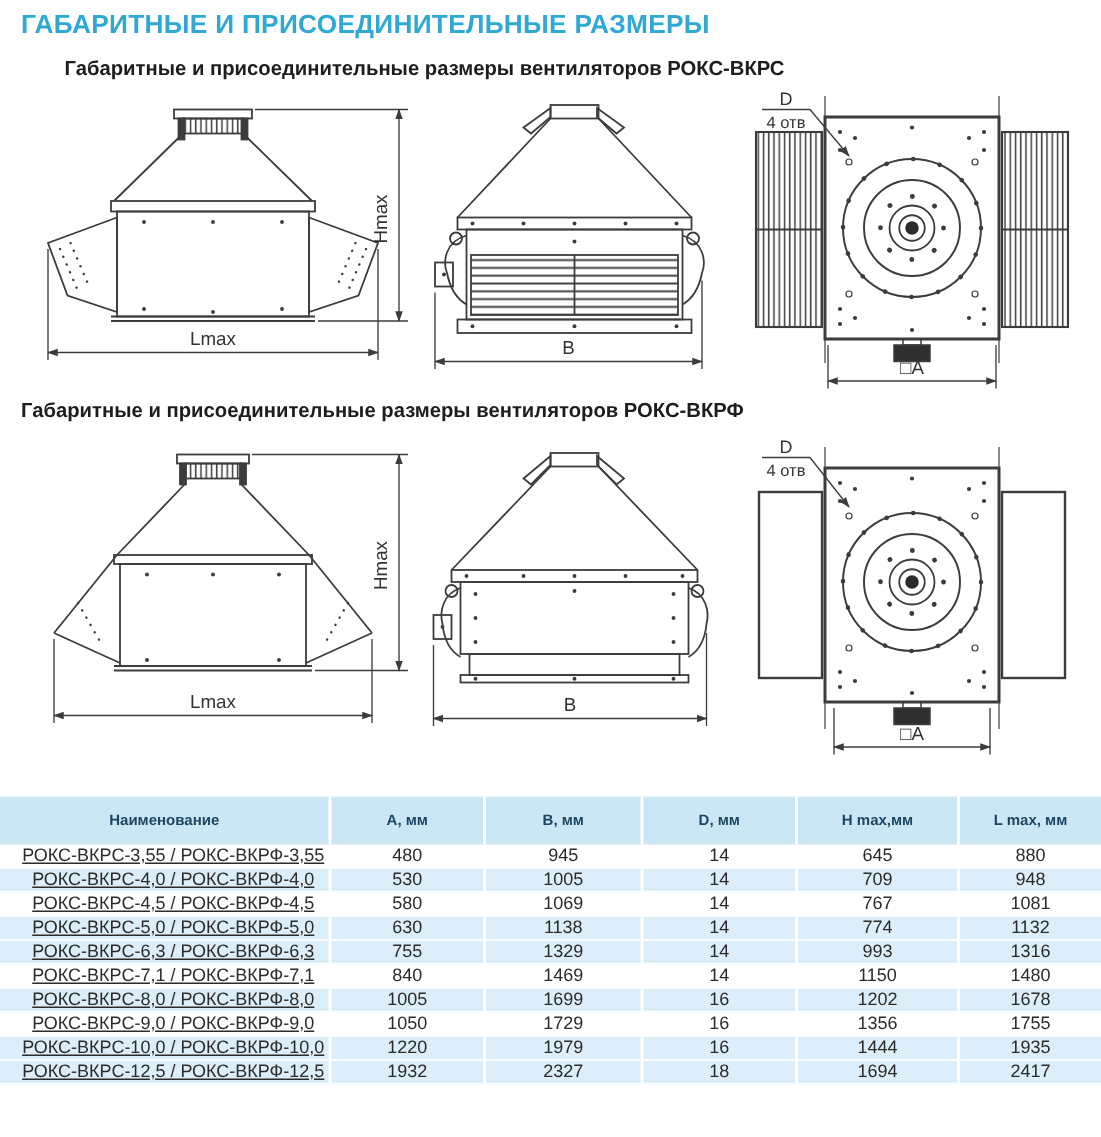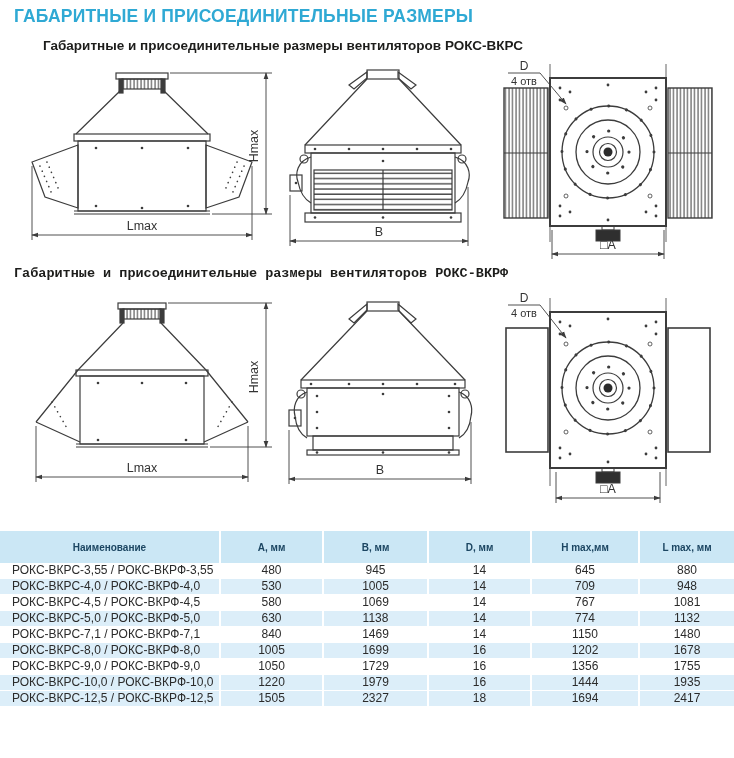--- a/index.html
+++ b/index.html
@@ -2,34 +2,34 @@
 <html><head>
 <meta charset="utf-8">
 <style>
   html,body{margin:0;padding:0;background:#fff;}
   body{width:734px;height:758px;overflow:hidden;font-family:"Liberation Sans",sans-serif;}
   .page{position:relative;width:628px;height:758px;background:#fff;}
   .page-title{position:absolute;top:6px;left:14px;margin:0;font-size:17.5px;font-weight:bold;
     color:#2fa9d4;letter-spacing:.2px;}
   .section-subtitle{position:absolute;left:14px;margin:0;font-size:13.5px;font-weight:bold;color:#1d1d1b;}
   .sub-vkrs{top:38px;padding-left:29px;}
-  .sub-vkrf{top:266px;font-family:Liberation Mono, monospace;}
+  .sub-vkrf{top:266px;}
   .drawings-row{position:absolute;left:0;width:734px;display:flex;align-items:flex-start;}
   .row-vkrs{top:58px;height:207px;}
   .row-vkrf{top:290px;height:220px;}
   .drawings-row svg{display:block;}
   table.dims{position:absolute;top:531px;left:0;width:734px;border-collapse:collapse;
     table-layout:fixed;font-size:12px;color:#2b2b2b;}
   table.dims th{background:#cbe7f5;color:#1c4662;font-weight:bold;height:30px;
     border-right:2px solid #fff;text-align:center;font-size:10px;}
   table.dims th:last-child{border-right:none;}
   table.dims td{height:15px;line-height:15px;padding:0;text-align:center;
     border-right:2px solid #fff;border-bottom:1px solid #fff;white-space:nowrap;}
   table.dims td:last-child{border-right:none;}
-  table.dims td:first-child{text-align:left;padding-left:12px;}
+  table.dims td:first-child{text-align:center;padding-left:12px;text-decoration:underline;}
   table.dims tr.alt td{background:#dceef9;}
   text{font-family:"Liberation Sans",sans-serif;}
 </style>
 </head>
 <body>
 
 <div class="page">
 
   <h1 class="page-title">ГАБАРИТНЫЕ И ПРИСОЕДИНИТЕЛЬНЫЕ РАЗМЕРЫ</h1>
 
@@ -355,20 +355,28 @@
           <td>1081</td>
         </tr>
         <tr class="alt">
           <td>РОКС-ВКРС-5,0 / РОКС-ВКРФ-5,0</td>
           <td>630</td>
           <td>1138</td>
           <td>14</td>
           <td>774</td>
           <td>1132</td>
         </tr>
+        <tr class="alt">
+          <td>РОКС-ВКРС-6,3 / РОКС-ВКРФ-6,3</td>
+          <td>755</td>
+          <td>1329</td>
+          <td>14</td>
+          <td>993</td>
+          <td>1316</td>
+        </tr>
         <tr>
           <td>РОКС-ВКРС-7,1 / РОКС-ВКРФ-7,1</td>
           <td>840</td>
           <td>1469</td>
           <td>14</td>
           <td>1150</td>
           <td>1480</td>
         </tr>
         <tr class="alt">
           <td>РОКС-ВКРС-8,0 / РОКС-ВКРФ-8,0</td>
@@ -389,21 +397,21 @@
         <tr class="alt">
           <td>РОКС-ВКРС-10,0 / РОКС-ВКРФ-10,0</td>
           <td>1220</td>
           <td>1979</td>
           <td>16</td>
           <td>1444</td>
           <td>1935</td>
         </tr>
         <tr class="alt">
           <td>РОКС-ВКРС-12,5 / РОКС-ВКРФ-12,5</td>
-          <td>1505</td>
+          <td>1932</td>
           <td>2327</td>
           <td>18</td>
           <td>1694</td>
           <td>2417</td>
         </tr>
       </tbody>
   </table>
 
 </div>
 

